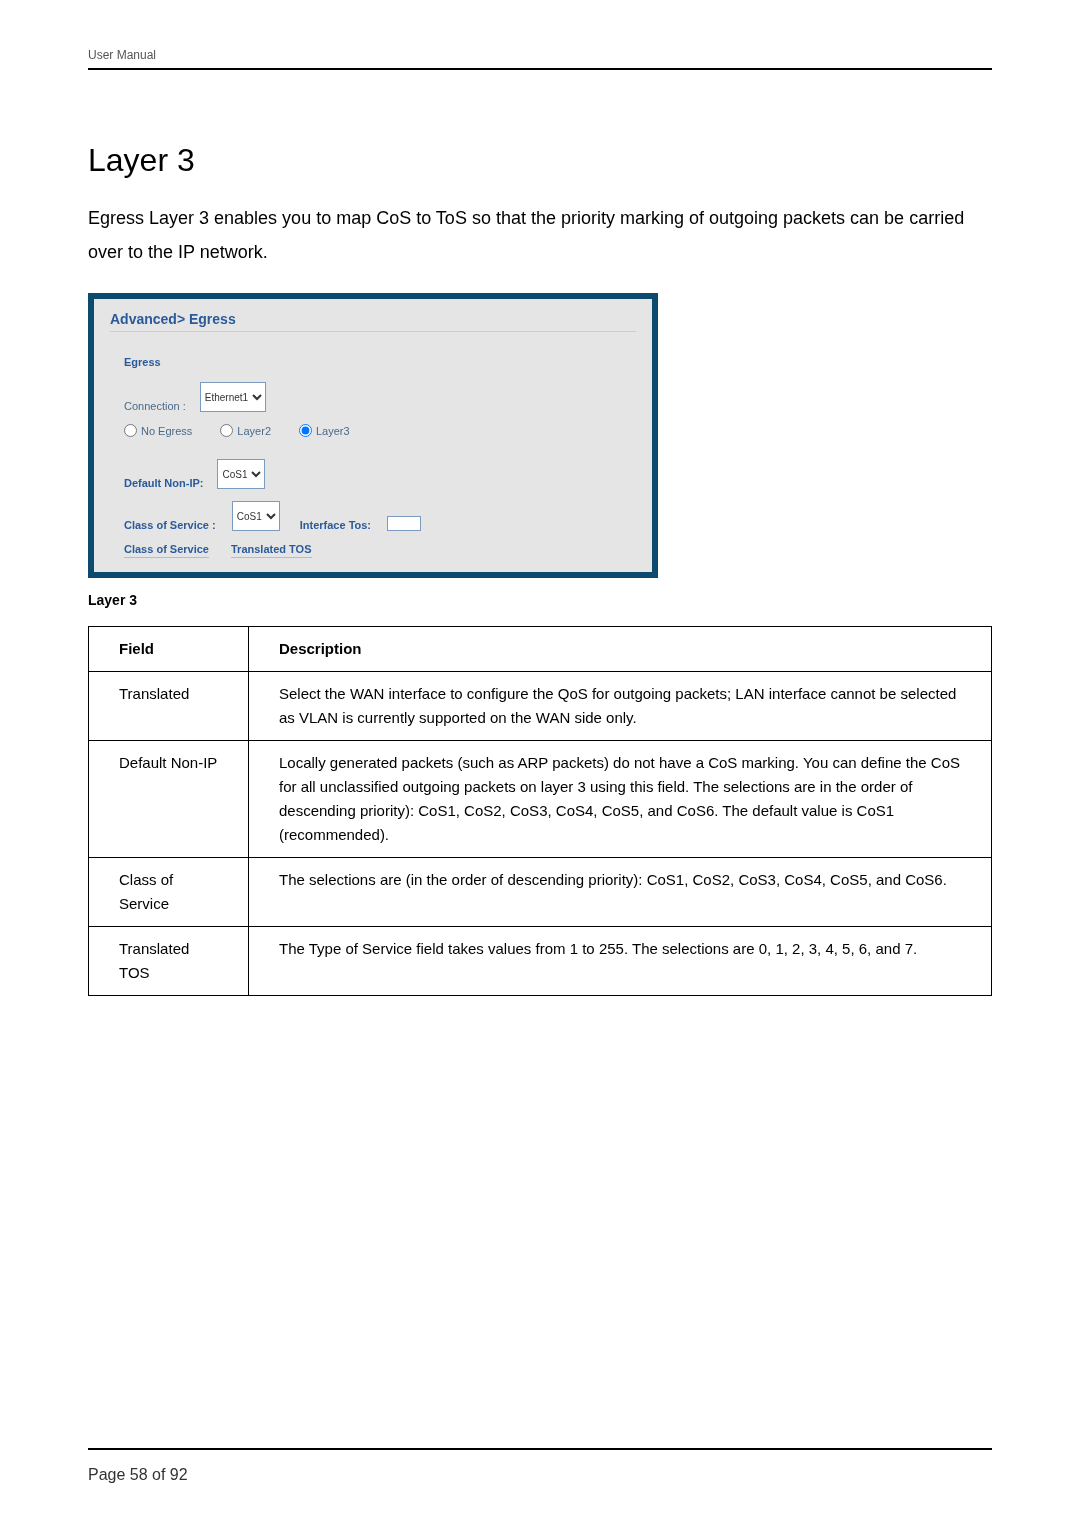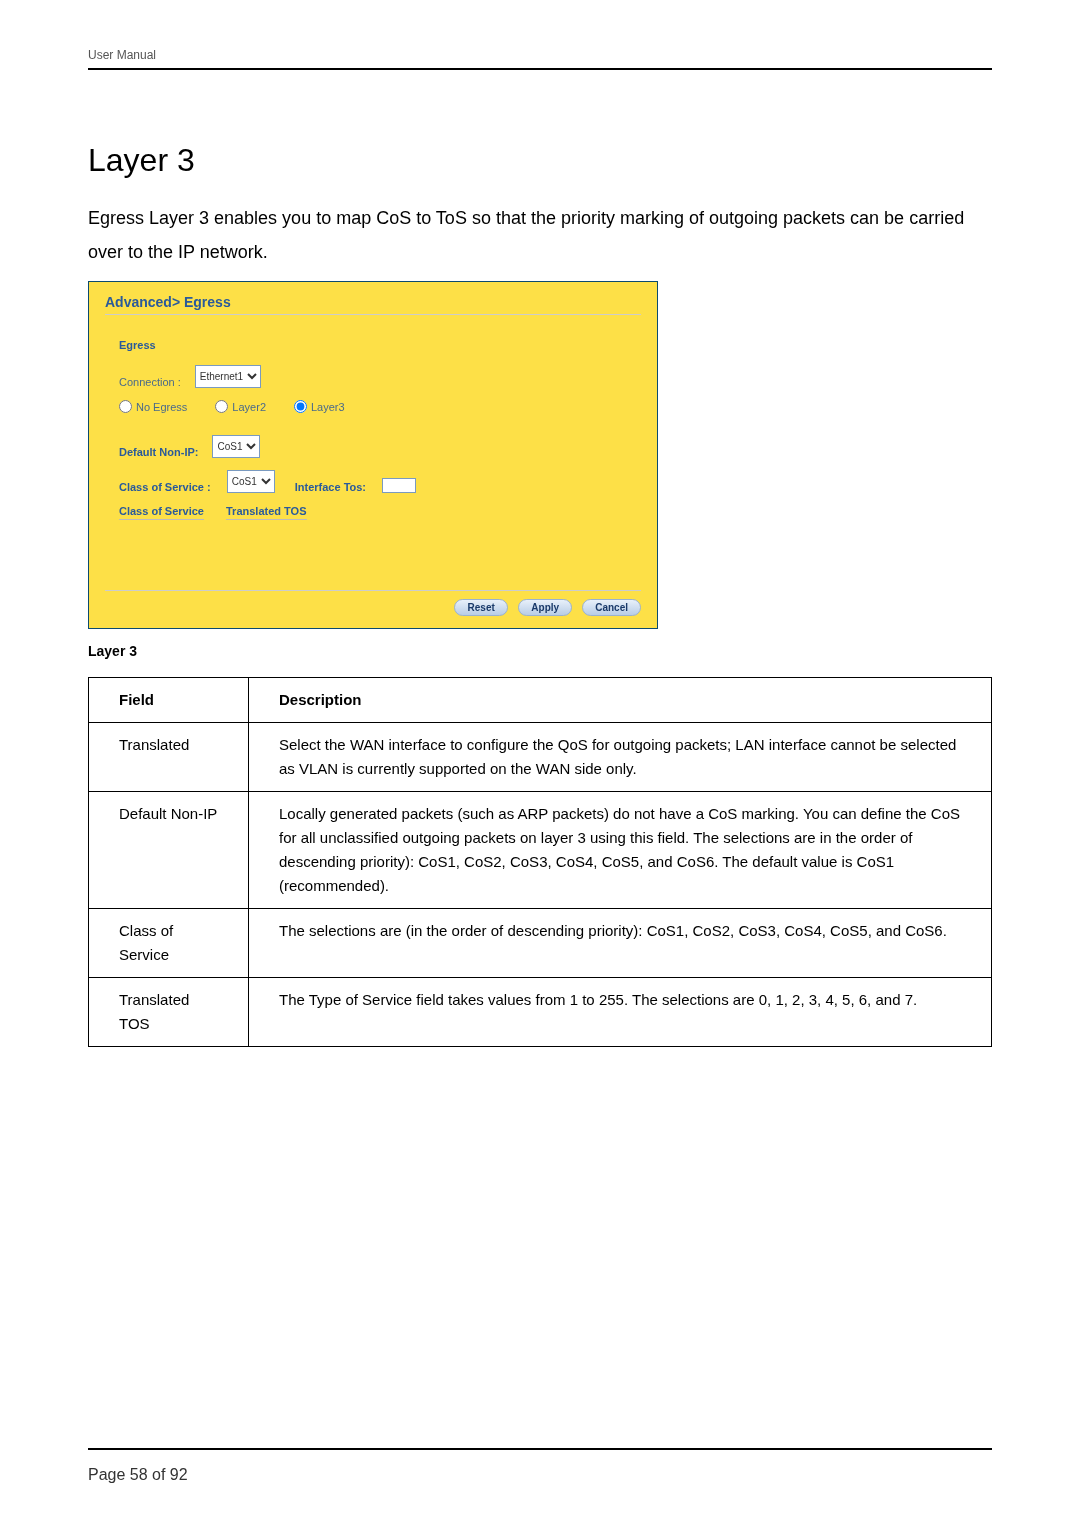--- a/index.html
+++ b/index.html
@@ -27,29 +27,29 @@
     margin-bottom: 72px;
   }
   h1.section-title {
     font-size: 32px;
     font-weight: normal;
     margin-bottom: 22px;
   }
   .body-text {
     font-size: 18px;
     line-height: 1.9;
-    margin-bottom: 12px;
+    margin-bottom: 24px;
   }
 
   
   .shot {
     width: 570px;
-    border: 1px solid #0c4a6e;
+    border: 6px solid #0c4a6e;
     padding: 12px 16px 12px 16px;
-    background: #fde047;
+    background: #e5e5e5;
     font-family: Tahoma, Verdana, sans-serif;
     font-size: 11px;
     color: #4a6a8a;
   }
   .shot-title {
     color: #2a5a9a;
     font-weight: bold;
     font-size: 14px;
     padding-bottom: 4px;
     border-bottom: 1px solid #ccc;
@@ -68,21 +68,21 @@
     margin-bottom: 12px;
     display: flex;
     align-items: flex-end;
     gap: 14px;
   }
   .shot select {
     font-size: 10px;
     border: 1px solid #7a9ac0;
     background: #fff;
     color: #333;
-    height: 23px;
+    height: 30px;
   }
   .shot input[type=text] {
     width: 34px;
     height: 15px;
     border: 1px solid #7a9ac0;
     font-size: 10px;
   }
   .shot .radio-group label {
     margin-right: 14px;
     display: inline-flex;
@@ -222,25 +222,20 @@
       <span style="font-weight:bold;color:#2a5a9a;margin-left:4px">Interface Tos:</span>
       <input type="text" style="">
     </div>
 
     <div class="table-head">
       <span>Class of Service</span>
       <span>Translated TOS</span>
     </div>
   </div>
 
-  <div class="btn-row">
-    <span class="btn">Reset</span>
-    <span class="btn">Apply</span>
-    <span class="btn">Cancel</span>
-  </div>
 </div>
 
 <div class="caption">Layer 3</div>
 
 <table class="field-table">
   <thead>
     <tr>
       <th>Field</th>
       <th>Description</th>
     </tr>

